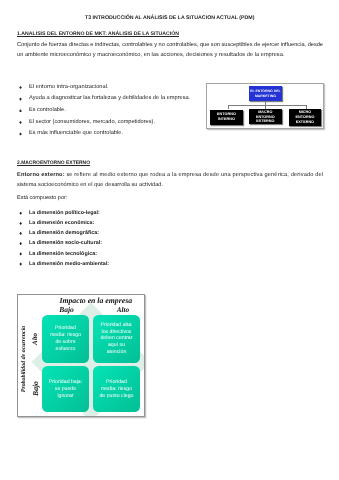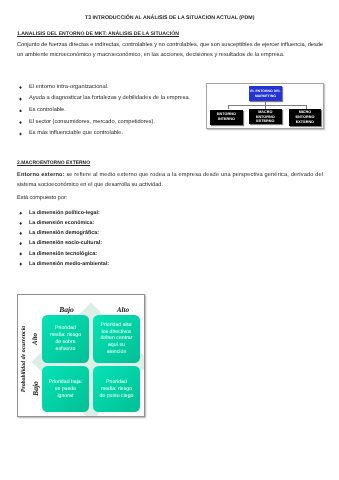--- a/index.html
+++ b/index.html
@@ -113,20 +113,21 @@
       <i class="mk" style="left: 19.45px; top: 252.266px; width: 2.5px; height: 3.3px;"></i>
       <div class="ln bold" style="left: 29px; top: 250.521px; font-size: 5.4px; line-height: 1.149; letter-spacing: 0px;" id="bln9">La dimensión tecnológica:</div>
       <i class="mk" style="left: 19.45px; top: 262.466px; width: 2.5px; height: 3.3px;"></i>
       <div class="ln bold" style="left: 29px; top: 260.721px; font-size: 5.34158px; line-height: 1.149; letter-spacing: 0.00223214px;" id="bln10">La dimensión medio-ambiental:</div>
     </div>
 
   <div class="chartbox" style="left:16.6px;top:293.5px;width:126px;height:121.5px">
     <div class="clip" style="position:absolute;inset:0;overflow:hidden">
       <div class="diamond" id="cdiamond" style="background: rgb(220, 238, 230); left: 31.6px; top: 25.6px; width: 84px; height: 84px;"></div>
     </div>
+    <div class="ax" id="c-title" style="font-size: 7.7803px; left: 41.8px; top: 1.9px;">Impacto en la empresa</div>
     <div class="ax" id="c-xb" style="font-size: 7.50321px; left: 41.65px; top: 10.6px;">Bajo</div>
     <div class="ax" id="c-xa" style="font-size: 7.22625px; left: 99.2px; top: 11.1px;">Alto</div>
     <div class="ax vert" id="c-ytitle" style="font-size: 5.90602px; left: -26.6px; top: 61.1px;">Probabilidad de ocurrencia</div>
     <div class="ax vert" id="c-ya" style="font-size: 6.94462px; left: 11.9px; top: 40px;">Alto</div>
     <div class="ax vert" id="c-yb" style="font-size: 7.66429px; left: 10.4px; top: 89px;">Bajo</div>
 
     <div class="cell" id="cell0" style="left: 24.4px; top: 20.6px; width: 47px; height: 47.5px; background: linear-gradient(135deg, rgb(4, 227, 182) 0%, rgb(3, 191, 149) 100%);">
         <div>
           <span>Prioridad</span>
           <span>media: riesgo</span>

